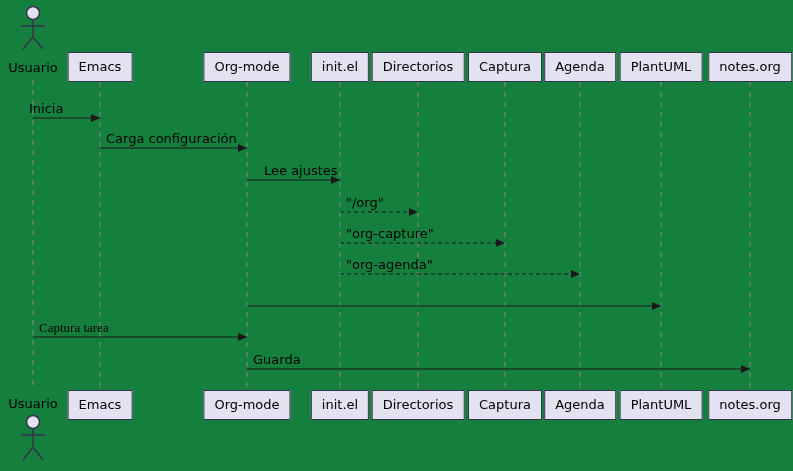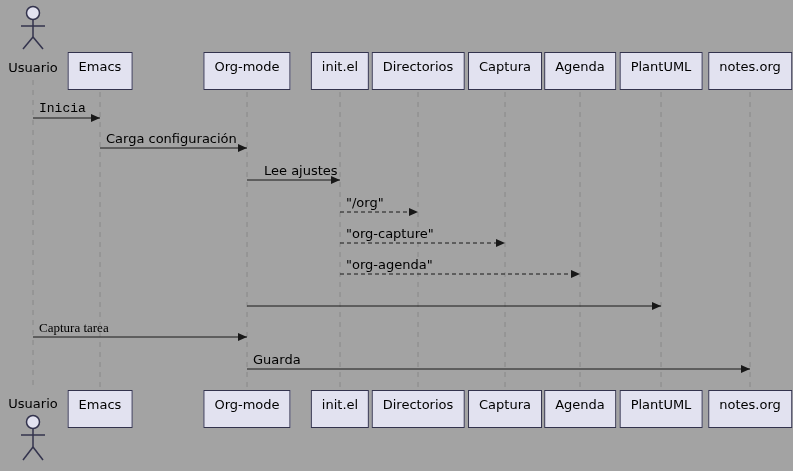--- a/index.html
+++ b/index.html
@@ -1,33 +1,33 @@
 <!DOCTYPE html>
 <html><head>
 <meta charset="utf-8">
 <style>
   * { margin:0; padding:0; box-sizing:border-box; }
   html,body { background:#ffffff; }
   body { font-family:"DejaVu Sans", sans-serif; color:#000; }
   .diagram {
     position:relative;
     width:793px; height:471px;
-    background:#a3a3a3;
+    background:#15803d;
     overflow:hidden;
   }
   svg.layer {
     position:absolute; left:0; top:0;
     width:793px; height:471px;
   }
   .pbox {
     position:absolute;
     transform:translateX(-50%);
     background:#E2E2F0;
     border:1px solid #33334d;
-    height:38px;
+    height:30px;
     line-height:28px;
     padding:0 10px;
     font-size:13px;
     white-space:nowrap;
     text-align:center;
   }
   .actor-label {
     position:absolute;
     transform:translateX(-50%);
     font-size:13px;
@@ -127,21 +127,21 @@
 
   <div class="pbox" style="left:100px; top:52px;">Emacs</div>
   <div class="pbox" style="left:247px; top:52px;">Org-mode</div>
   <div class="pbox" style="left:340px; top:52px;">init.el</div>
   <div class="pbox" style="left:418px; top:52px;">Directorios</div>
   <div class="pbox" style="left:505px; top:52px;">Captura</div>
   <div class="pbox" style="left:580px; top:52px;">Agenda</div>
   <div class="pbox" style="left:661px; top:52px;">PlantUML</div>
   <div class="pbox" style="left:750px; top:52px;">notes.org</div>
 
-  <div class="msg-label" style="left:39px;  top:101px;font-family:Liberation Mono, monospace;">Inicia</div>
+  <div class="msg-label" style="left:29px;  top:101px;">Inicia</div>
   <div class="msg-label" style="left:106px; top:131px;">Carga configuración</div>
   <div class="msg-label" style="left:264px; top:163px;">Lee ajustes</div>
   <div class="msg-label" style="left:346px; top:195px;">"/org"</div>
   <div class="msg-label" style="left:346px; top:226px;">"org-capture"</div>
   <div class="msg-label" style="left:346px; top:257px;">"org-agenda"</div>
   <div class="msg-label" style="left:39px;  top:320px;font-family:Liberation Serif, serif;">Captura tarea</div>
   <div class="msg-label" style="left:253px; top:352px;">Guarda</div>
 
   <div class="actor-label" style="left:33px; top:396px;">Usuario</div>
 

